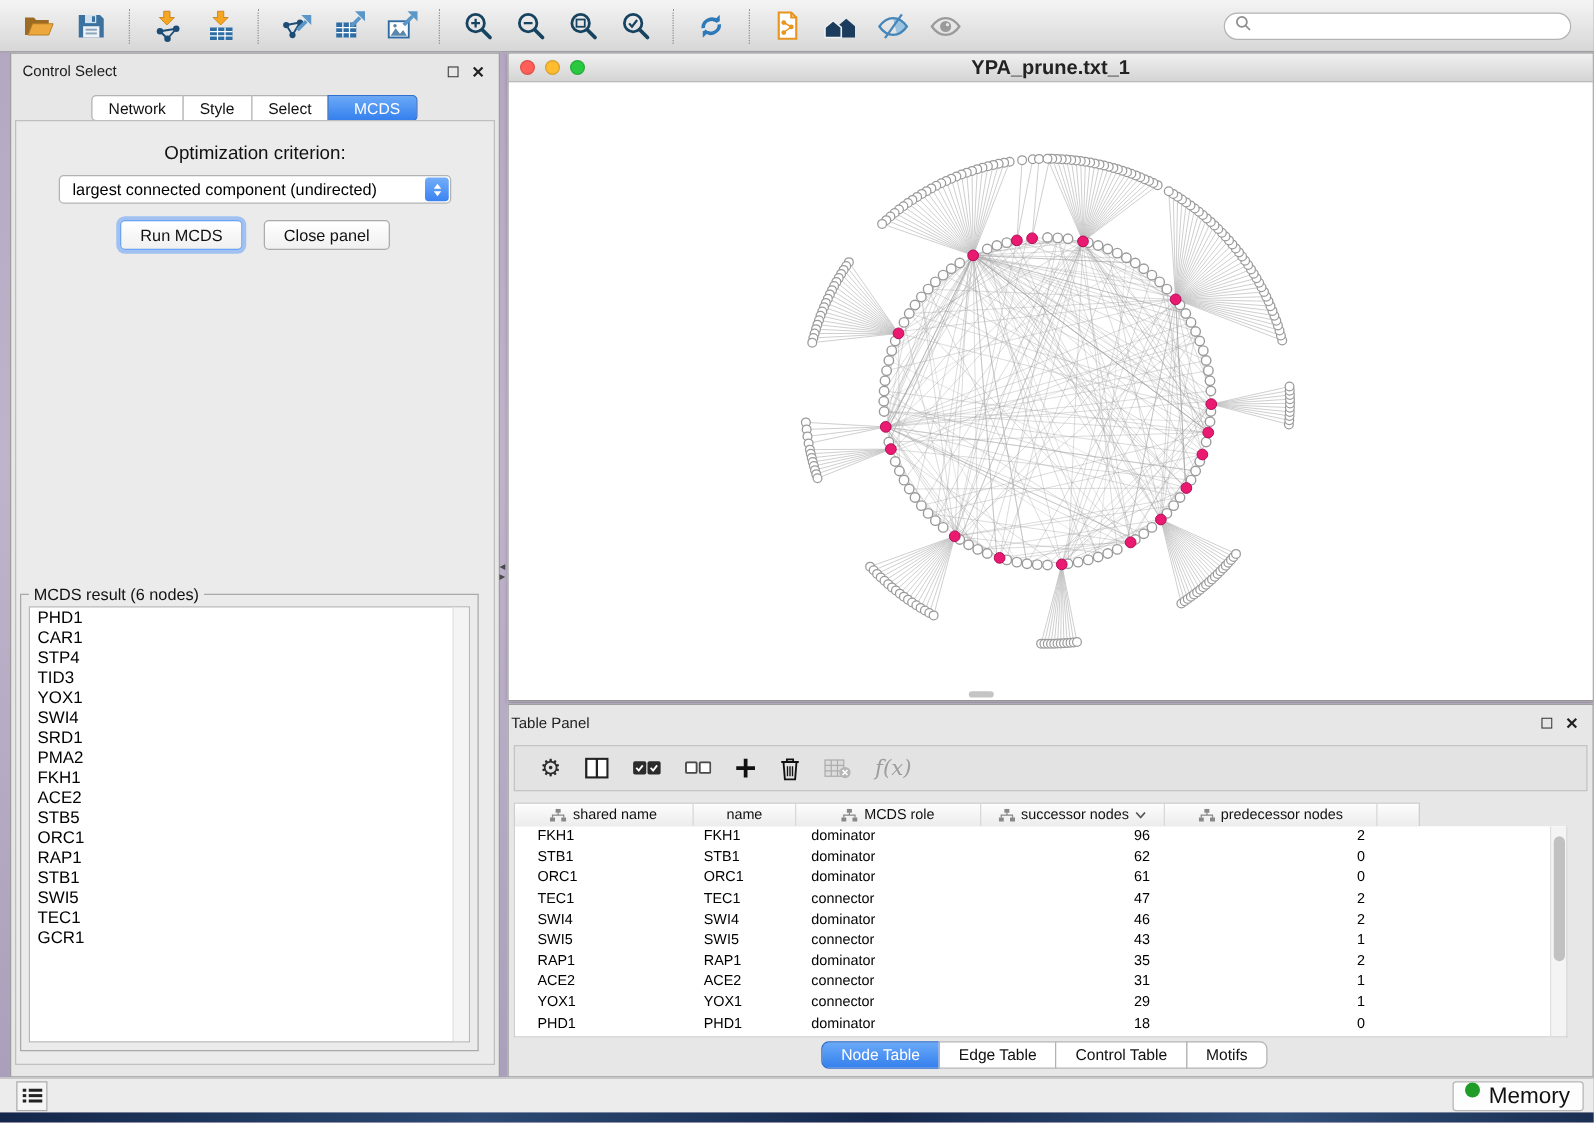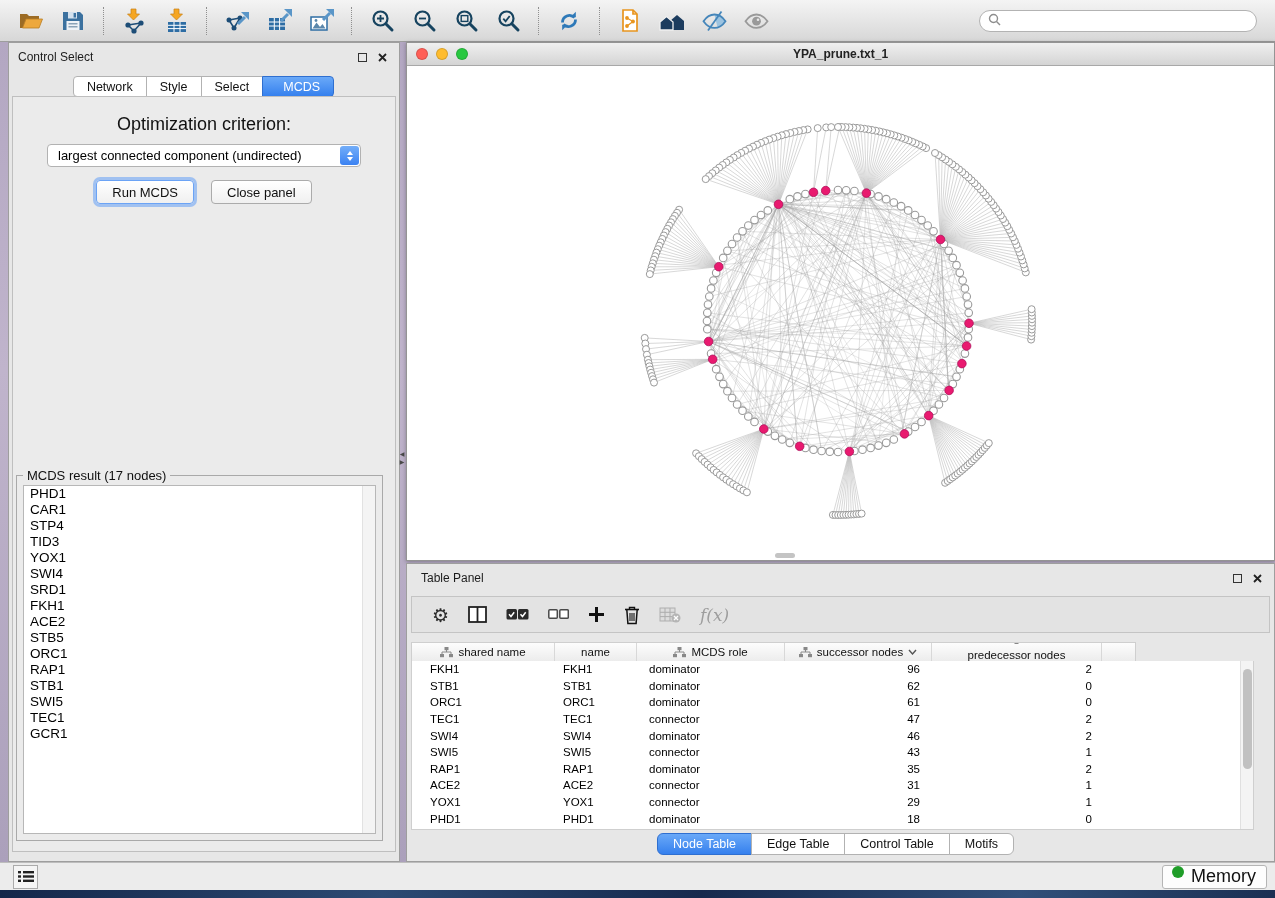--- a/index.html
+++ b/index.html
@@ -27,21 +27,21 @@
     display:flex; align-items:center; padding:0 9px; }
   .panel-title .ttl { flex:1; }
   .wicon { width:16px; height:16px; display:flex; align-items:center; justify-content:center; margin-left:4px; background:transparent; border:none; }
   .cp-tabs { position:absolute; top:33px; left:0; right:0; display:flex; justify-content:center; }
   .tabbtn { height:21px; padding:0 13px; font-size:12.5px; background:#fff; border:1px solid #b2b2b2;
     margin-left:-1px; display:flex; align-items:center; color:#111; }
   .tabbtn:first-child { border-radius:4px 0 0 4px; }
   .tabbtn:last-child { border-radius:0 4px 4px 0; }
   .tabbtn.active { background:linear-gradient(#6aa9f8,#3580ee); color:#fff; border-color:#2f6fd0;padding-left:20px; }
   .cp-inner { position:absolute; left:3px; right:3px; top:53px; bottom:9px; background:#ebebeb; border:1px solid #bfbfbf; }
-  #opt-label { margin-top:17px; text-align:center; font-size:18px; color:#111; }
+  #opt-label { margin-top:17px; text-align:center; font-size:15px; color:#111; }
   #opt-select { position:relative; margin:9px auto 0; width:314px; height:23px; background:#fff;
     border:1px solid #b2b2b2; border-radius:4px; font-size:13px; display:flex; align-items:center; padding:0 24px 0 10px; }
   #opt-stepper { position:absolute; right:1px; top:1px; bottom:1px; width:19px; border-radius:3px;
     background:linear-gradient(#73aef9,#3b82f2); display:flex; flex-direction:column; align-items:center; justify-content:center; gap:2px; }
   #opt-stepper i { width:0; height:0; border-left:3.5px solid transparent; border-right:3.5px solid transparent; }
   #opt-stepper .up { border-bottom:4.5px solid #fff; }
   #opt-stepper .dn { border-top:4.5px solid #fff; }
   .btnrow { display:flex; justify-content:center; gap:17px; margin-top:13px; }
   .pushbtn { height:24px; padding:0 15px; font-size:13px; color:#111; background:linear-gradient(#ffffff,#f0f0f0);
     border:1px solid #ababab; border-radius:4px; }
@@ -53,42 +53,42 @@
   .mcds-li { font-size:13.5px; line-height:16px; padding-left:6px; color:#000; }
 
   
   #net-window { position:absolute; left:406px; top:0; width:869px; height:519px; background:#fff;
     border:1px solid #949494; box-shadow:0 1px 4px rgba(0,0,0,.3); }
   #net-titlebar { position:absolute; left:0; right:0; top:0; height:23px;
     background:linear-gradient(#f0f0f0,#d4d4d4); border-bottom:1px solid #a8a8a8; }
   .lights { position:absolute; left:9px; top:5px; display:flex; gap:8px; }
   .light { width:12px; height:12px; border-radius:50%; border:1px solid rgba(0,0,0,.15); }
   #net-title { position:absolute; left:0; right:0; top:0; height:23px; line-height:23px; text-align:center;
-    font-size:12px; font-weight:700; color:#222; }
+    font-size:16px; font-weight:700; color:#222; }
   #net-canvas { position:absolute; left:0; right:0; top:23px; bottom:0; background:#fff; overflow:hidden; }
   #hthumb { position:absolute; left:368px; bottom:2px; width:20px; height:5px; border-radius:3px; background:#c4c4c4; }
 
   
   #splitter { position:absolute; left:398px; top:405px; width:8px; height:22px; display:flex;
     flex-direction:column; align-items:center; justify-content:center; gap:2px; color:#4a4a4a; font-size:6px; line-height:6px; }
 
   
   #table-panel { position:absolute; left:406px; top:521px; width:869px; height:299px;
     background:#e7e7e7; border:1px solid #9e9e9e; }
   #tp-toolbar { position:absolute; left:4px; right:4px; top:32px; height:37px; background:#e3e3e3;
     border:1px solid #c4c4c4; display:flex; align-items:center; gap:19px; padding:0 20px; }
   .tpi { border:none; background:transparent; display:flex; align-items:center; justify-content:center; height:26px; }
   .tpi.disabled { opacity:.95; }
   .gear-glyph { font-size:19px; color:#2c2c2c; font-family:"DejaVu Sans",sans-serif; }
   .fx-glyph { font-size:17px; color:#9a9a9a; font-family:"DejaVu Serif",serif; font-style:italic; }
   #thead { position:absolute; left:4px; top:78px; width:725px; height:20px; display:flex;
     background:linear-gradient(#fdfdfd,#ececec); border:1px solid #cfcfcf; }
   .th { display:flex; align-items:center; justify-content:center; gap:5px; font-size:11.5px; color:#111;
     border-right:1px solid #d8d8d8; overflow:hidden; }
-  .th.c0{width:143px;} .th.c1{width:82px;} .th.c2{width:148px;} .th.c3{width:147px;} .th.c4{width:170px;flex-direction:column;} .th.c5{flex:1; border-right:none;}
+  .th.c0{width:143px;} .th.c1{width:82px;} .th.c2{width:148px;} .th.c3{width:147px;} .th.c4{width:170px;} .th.c5{flex:1; border-right:none;}
   #tbody { position:absolute; left:4px; top:97px; width:843px; height:169px; background:#fff;
     border:1px solid #cfcfcf; border-top:none; overflow:hidden; }
   .tr { display:flex; height:16.6px; align-items:center; }
   .td { font-size:11.5px; color:#000; overflow:hidden; white-space:nowrap; }
   .td.c0{width:143px; padding-left:18px;} .td.c1{width:82px; padding-left:8px;}
   .td.c2{width:148px; padding-left:12px;} .td.c3{width:147px; text-align:right; padding-right:12px;}
   .td.c4{width:170px; text-align:right; padding-right:10px;}
   #vscroll { position:absolute; right:0; top:0; bottom:0; width:13px; background:#f4f4f4; border-left:1px solid #e0e0e0; }
   #vthumb { position:absolute; right:1.5px; top:8px; width:9px; height:100px; border-radius:5px; background:#c1c1c1; }
   #tp-tabs { position:absolute; left:251px; top:269px; display:flex; }
@@ -280,30 +280,31 @@
         <span id="opt-stepper">
             <i class="up"></i>
             <i class="dn"></i>
           </span>
       </div>
       <div class="btnrow">
         <button class="pushbtn focus">Run MCDS</button>
         <button class="pushbtn">Close panel</button>
       </div>
       <fieldset id="mcds-box">
-        <legend>MCDS result (17 nodes)</legend>
+        <legend>MCDS result (6 nodes)</legend>
         <div id="mcds-list">
           <div id="mcds-items">
               <div class="mcds-li">PHD1</div>
               <div class="mcds-li">CAR1</div>
               <div class="mcds-li">STP4</div>
               <div class="mcds-li">TID3</div>
               <div class="mcds-li">YOX1</div>
               <div class="mcds-li">SWI4</div>
               <div class="mcds-li">SRD1</div>
+              <div class="mcds-li">PMA2</div>
               <div class="mcds-li">FKH1</div>
               <div class="mcds-li">ACE2</div>
               <div class="mcds-li">STB5</div>
               <div class="mcds-li">ORC1</div>
               <div class="mcds-li">RAP1</div>
               <div class="mcds-li">STB1</div>
               <div class="mcds-li">SWI5</div>
               <div class="mcds-li">TEC1</div>
               <div class="mcds-li">GCR1</div>
             </div>
@@ -1033,21 +1034,21 @@
               <circle cx="305.7" cy="293.3" r="4.3" fill="#e91a6f" stroke="#b00f5c" stroke-width="0.8"></circle>
               <circle cx="301.6" cy="275.5" r="4.3" fill="#e91a6f" stroke="#b00f5c" stroke-width="0.8"></circle>
               <circle cx="311.8" cy="200.7" r="4.3" fill="#e91a6f" stroke="#b00f5c" stroke-width="0.8"></circle>
             </g>
           </svg></div>
       <div id="hthumb"></div>
     </div>
   </div>
 
   <div id="table-panel">
-    <div class="panel-title" style="padding-left:14px">
+    <div class="panel-title" style="padding-left:2px">
       <span class="ttl">Table Panel</span>
       <button class="wicon">
           <svg width="9" height="9">
             <rect x="0.5" y="0.5" width="8" height="8" fill="none" stroke="#333"></rect>
           </svg>
         </button>
       <button class="wicon">
           <svg width="9" height="9">
             <path d="M1 1l7 7M8 1L1 8" stroke="#222" stroke-width="1.8"></path>
           </svg>

